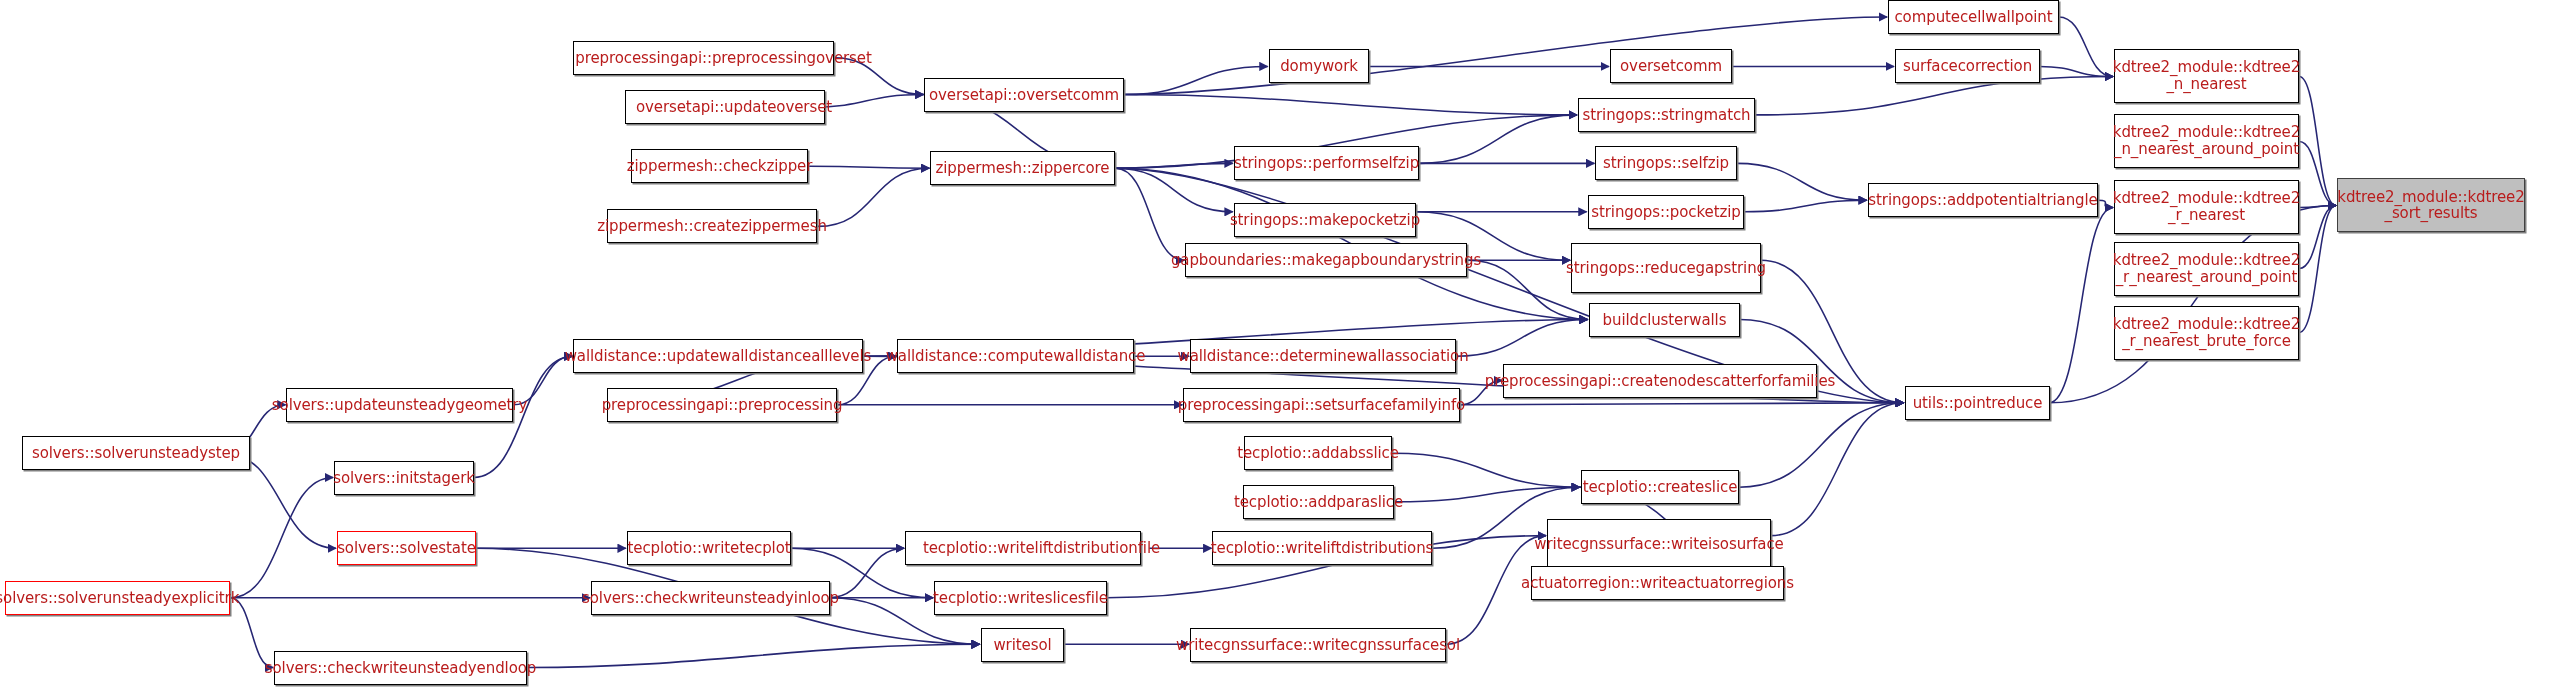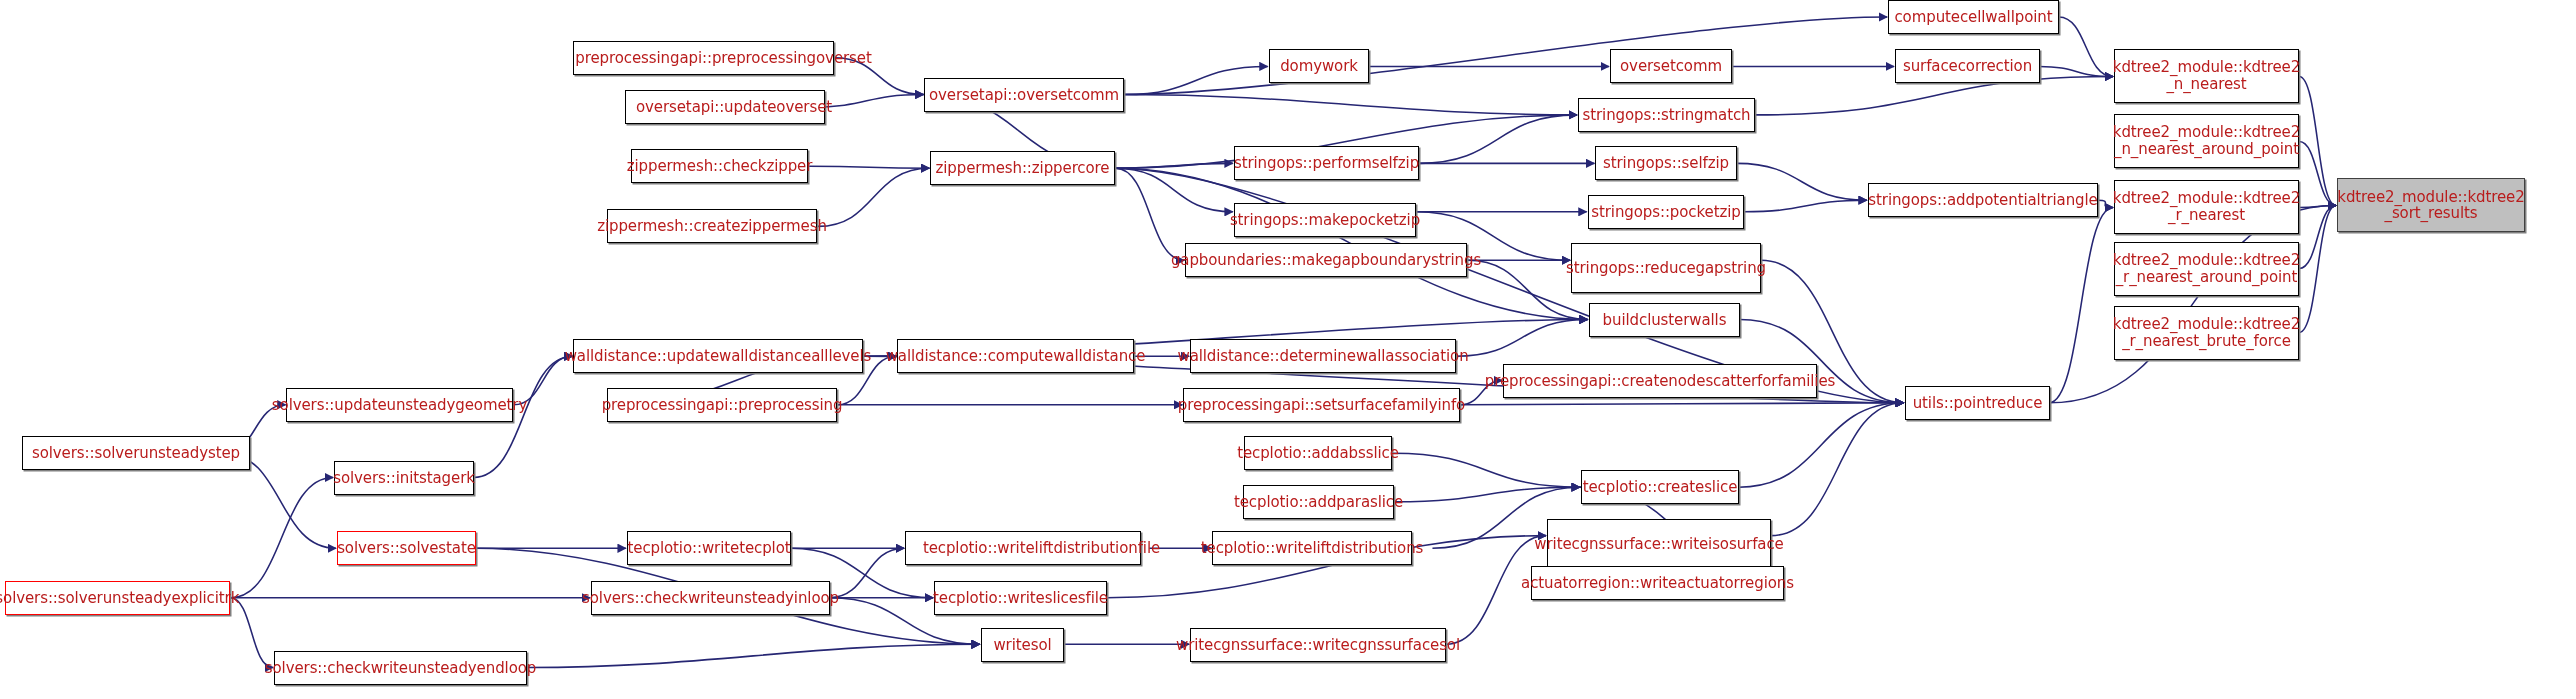--- a/index.html
+++ b/index.html
@@ -178,21 +178,21 @@
       <div class="node" style="left: 22px; top: 436px; width: 228px; height: 34px;">solvers::solverunsteadystep</div>
       <div class="node" style="left: 334px; top: 461px; width: 140px; height: 34px;">solvers::initstagerk</div>
       <div class="node current" style="left: 337px; top: 531px; width: 139px; height: 34px;">solvers::solvestate</div>
       <div class="node current" style="left: 4.8px; top: 581px; width: 225px; height: 34px;">solvers::solverunsteadyexplicitrk</div>
       <div class="node" style="left: 274px; top: 651px; width: 253px; height: 34px;">solvers::checkwriteunsteadyendloop</div>
       <div class="node" style="left: 627px; top: 531px; width: 164px; height: 34px;">tecplotio::writetecplot</div>
       <div class="node" style="left: 591px; top: 581px; width: 239px; height: 34px;">solvers::checkwriteunsteadyinloop</div>
       <div class="node" style="left: 905px; top: 531px; width: 236px; height: 34px; padding-left: 37px;">tecplotio::writeliftdistributionfile</div>
       <div class="node" style="left: 934px; top: 581px; width: 173px; height: 34px;">tecplotio::writeslicesfile</div>
       <div class="node" style="left: 981px; top: 628px; width: 83px; height: 34px;">writesol</div>
-      <div class="node" style="left: 1212px; top: 531px; width: 200px; height: 34px;">tecplotio::writeliftdistributions</div>
+      <div class="node" style="left: 1212px; top: 531px; width: 220px; height: 34px;">tecplotio::writeliftdistributions</div>
       <div class="node" style="left: 1190px; top: 628px; width: 256px; height: 34px;">writecgnssurface::writecgnssurfacesol</div>
       <div class="node" style="left: 1244px; top: 436px; width: 148px; height: 34px;">tecplotio::addabsslice</div>
       <div class="node" style="left: 1243px; top: 485px; width: 151px; height: 34px;">tecplotio::addparaslice</div>
       <div class="node" style="left: 1581px; top: 470px; width: 158px; height: 34px;">tecplotio::createslice</div>
       <div class="node" style="left: 1547px; top: 519px; width: 224px; height: 50px;">writecgnssurface::writeisosurface</div>
       <div class="node" style="left: 1531px; top: 566px; width: 253px; height: 34px;">actuatorregion::writeactuatorregions</div>
     </div>
 </div>
 
 

